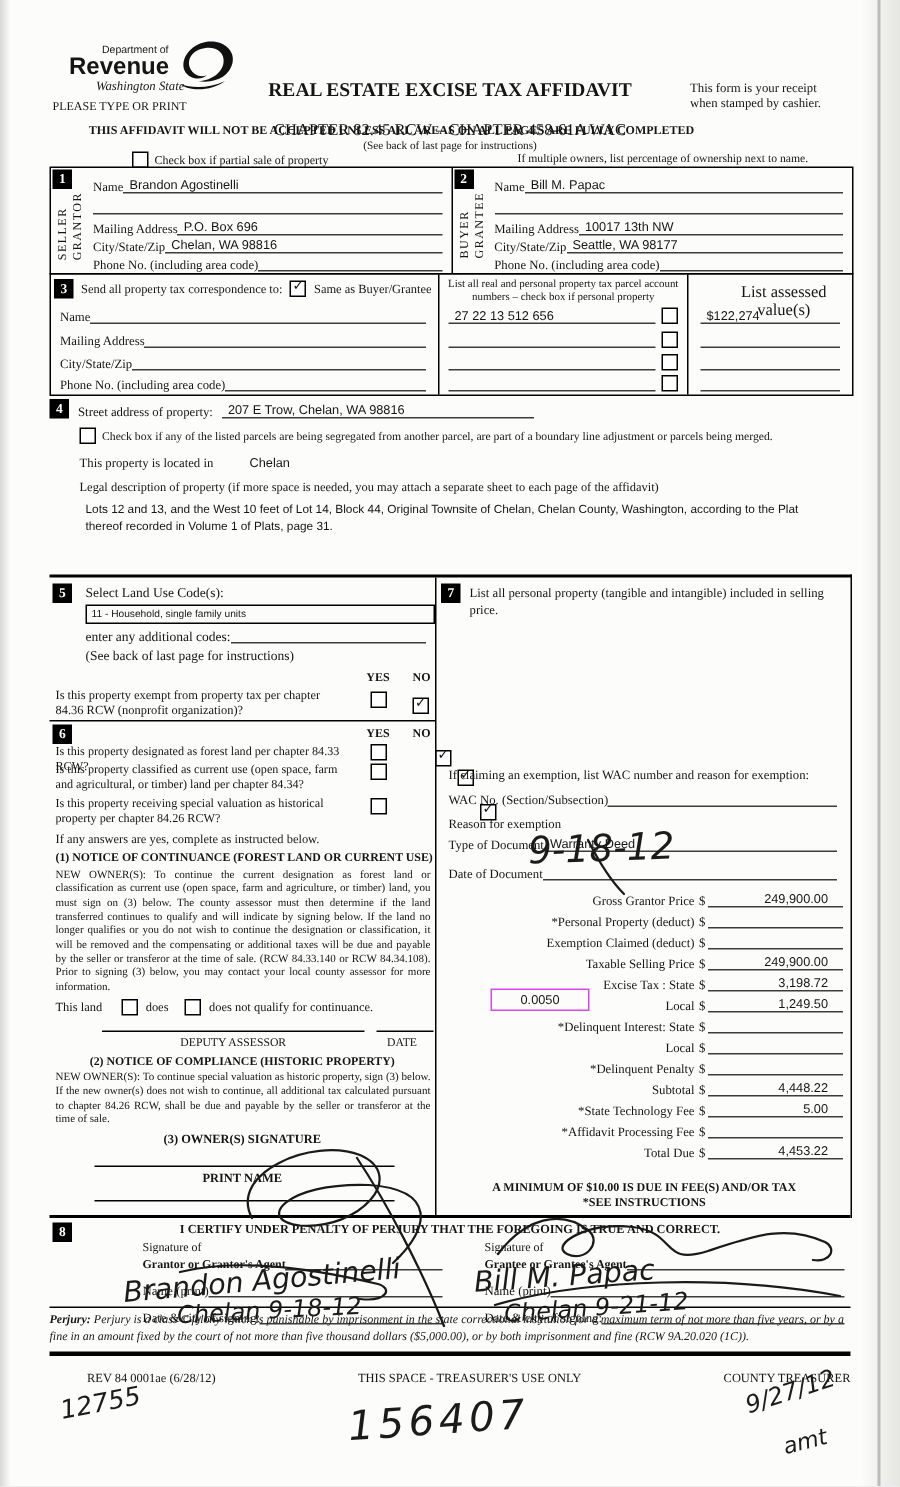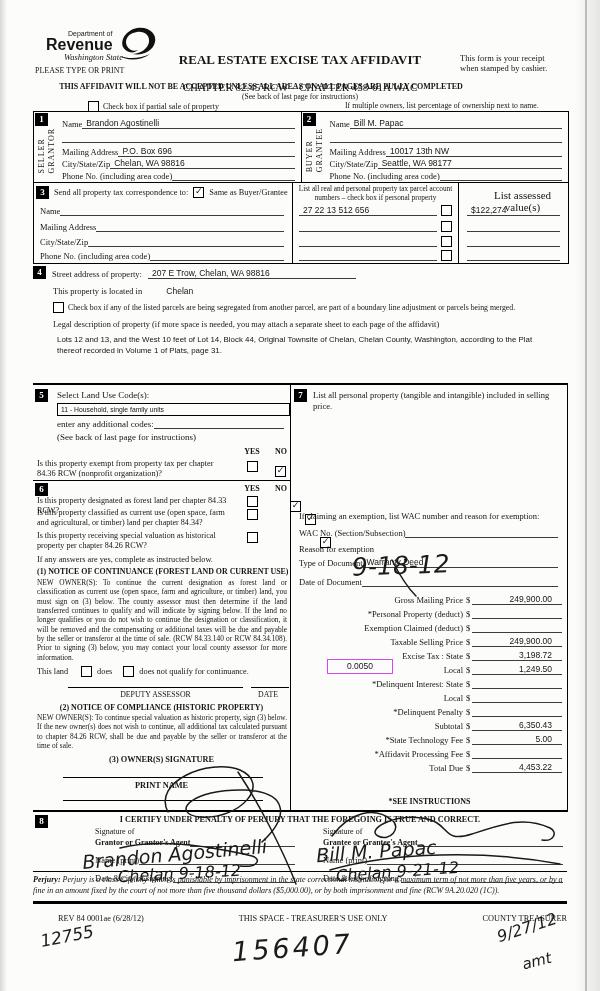--- a/index.html
+++ b/index.html
@@ -189,27 +189,27 @@
     </div>
   </div>
 
   <div class="abs" style="left:33px;top:266px;width:534px;">
     <div class="frow" style="gap:6px;">
       <span class="numbox">4</span>
       <span class="flbl">Street address of property:</span>
       <span class="fill" style="max-width:330px;">207 E Trow, Chelan, WA 98816</span>
       <span style="flex:1;"></span>
     </div>
+    <div style="margin:6px 0 0 20px;font-size:7.8px;display:flex;gap:4px;align-items:center;">
+      <span class="cb"></span>
+      <span>Check box if any of the listed parcels are being segregated from another parcel, are part of a boundary line adjustment or parcels being merged.</span>
+    </div>
     <div style="margin:7px 0 0 20px;font-size:8.5px;">
       <span>This property is located in</span>
       <span class="sans" style="margin-left:22px;">Chelan</span>
-    </div>
-    <div style="margin:6px 0 0 20px;font-size:7.8px;display:flex;gap:4px;align-items:center;">
-      <span class="cb"></span>
-      <span>Check box if any of the listed parcels are being segregated from another parcel, are part of a boundary line adjustment or parcels being merged.</span>
     </div>
     <div style="margin:7px 0 0 20px;font-size:8.3px;">Legal description of property (if more space is needed, you may attach a separate sheet to each page of the affidavit)</div>
     <div class="sans" style="margin:6px 14px 0 24px;font-size:7.9px;line-height:10.5px;">Lots 12 and 13, and the West 10 feet of Lot 14, Block 44, Original Townsite of Chelan, Chelan County, Washington, according to the Plat thereof recorded in Volume 1 of Plats, page 31.</div>
   </div>
 
   <div class="abs" style="left:33px;top:383px;width:534px;height:427px;border-top:2px solid #000;border-right:1px solid #000;">
 
     <div class="abs" style="left:0;top:0;width:257px;height:427px;">
       <span class="numbox abs" style="left:2px;top:4px;">5</span>
       <div class="abs" style="left:24px;top:5px;font-size:9px;">Select Land Use Code(s):</div>
@@ -284,21 +284,21 @@
         <span class="flbl">Type of Document</span>
         <span class="fill">Warranty Deed</span>
       </div>
       <div class="frow abs" style="left:8px;top:191px;right:10px;">
         <span class="flbl">Date of Document</span>
         <span class="fill"></span>
       </div>
 
       <div class="abs" style="left:4px;top:206px;right:6px;">
         <div class="mrow">
-            <span class="mlabel">Gross Mailing Price</span>
+            <span class="mlabel">Gross Grantor Price</span>
             <span class="mds">$</span>
             <span class="mline">249,900.00</span>
           </div>
         <div class="mrow">
             <span class="mlabel">*Personal Property (deduct)</span>
             <span class="mds">$</span>
             <span class="mline"></span>
           </div>
         <div class="mrow">
             <span class="mlabel">Exemption Claimed (deduct)</span>
@@ -332,39 +332,40 @@
             <span class="mline"></span>
           </div>
         <div class="mrow">
             <span class="mlabel">*Delinquent Penalty</span>
             <span class="mds">$</span>
             <span class="mline"></span>
           </div>
         <div class="mrow">
             <span class="mlabel">Subtotal</span>
             <span class="mds">$</span>
-            <span class="mline">6,350.43</span>
+            <span class="mline">4,448.22</span>
           </div>
         <div class="mrow">
             <span class="mlabel">*State Technology Fee</span>
             <span class="mds">$</span>
             <span class="mline">5.00</span>
           </div>
         <div class="mrow">
             <span class="mlabel">*Affidavit Processing Fee</span>
             <span class="mds">$</span>
             <span class="mline"></span>
           </div>
         <div class="mrow">
             <span class="mlabel">Total Due</span>
             <span class="mds">$</span>
             <span class="mline">4,453.22</span>
           </div>
       </div>
 
+      <div class="abs ctr b" style="left:0;top:402px;width:277px;font-size:8px;">A MINIMUM OF $10.00 IS DUE IN FEE(S) AND/OR TAX</div>
       <div class="abs ctr b" style="left:0;top:412px;width:277px;font-size:8px;">*SEE INSTRUCTIONS</div>
     </div>
   </div>
 
   <div class="abs" style="left:33px;top:810px;width:534px;height:70px;border-top:2.5px solid #000;">
     <span class="numbox abs" style="left:2px;top:3px;">8</span>
     <div class="abs ctr b" style="left:0;top:3px;width:534px;font-size:8.2px;">I CERTIFY UNDER PENALTY OF PERJURY THAT THE FOREGOING IS TRUE AND CORRECT.</div>
 
     <div class="abs" style="left:62px;top:15px;width:200px;">
       <div style="font-size:8px;">Signature of</div>

